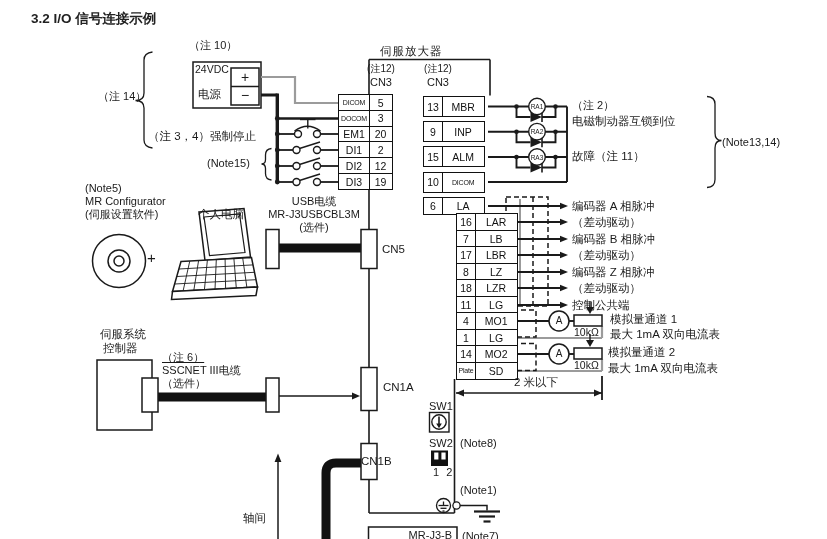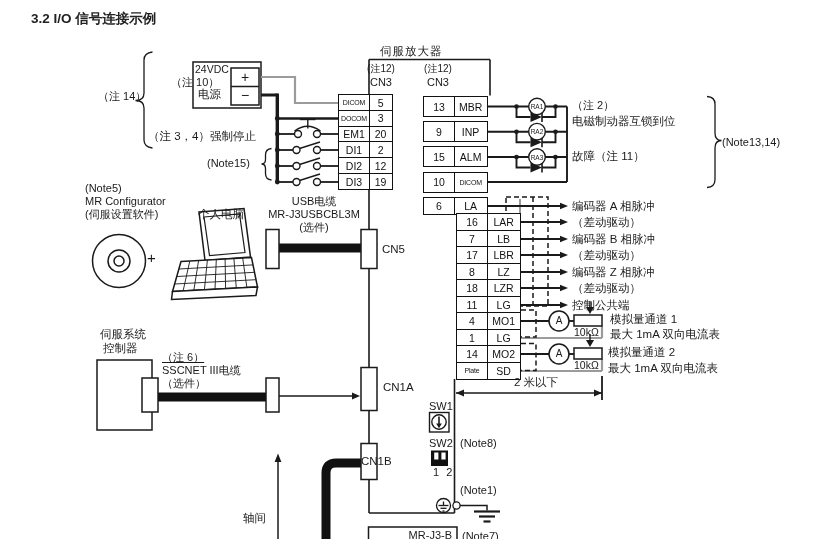--- a/index.html
+++ b/index.html
@@ -17,22 +17,22 @@
   .trow{display:flex;}
   .tcell{box-sizing:border-box;border:1.4px solid #111;background:#fff;display:flex;
          align-items:center;justify-content:center;font-size:10.5px;color:#111;}
   .tcell.sm{font-size:7px;letter-spacing:-0.2px;}
   .cn3-left{left:338px;top:94px;}
   .cn3-left .c1{width:32px;}
   .cn3-left .c2{width:24px;margin-left:-1.4px;}
   .cn3-left .trow{height:17.2px;}
   .cn3-left .trow + .trow{margin-top:-1.4px;}
   .cn3-right{left:423px;top:96px;}
-  .cn3-right .c1{width:32px;}
-  .cn3-right .c2{width:34px;margin-left:-1.4px;}
+  .cn3-right .c1{width:20px;}
+  .cn3-right .c2{width:43px;margin-left:-1.4px;}
   .cn3-right .trow{height:17.9px;}
   .cn3-right .trow:nth-child(-n+4){height:21px;margin-bottom:4.2px;}
   .cn3-right .trow:nth-child(n+6){margin-top:-1.4px;margin-left:33px;}
 </style>
 </head>
 <body>
 
 <div class="stage">
 
   <svg class="wires" width="827" height="539" viewBox="0 0 827 539">
@@ -291,21 +291,21 @@
           <path d="M216.3,259.5 L215,289.3"></path>
         <path d="M225.1,259 L225.6,288.7"></path>
           <path d="M233.9,258.5 L236.3,288.1"></path>
         <path d="M242.7,258 L246.9,287.6"></path>
       </g>
     </g>
   </svg>
 
   <div class="lbl title" style="left:31px;top:11px;">3.2 I/O 信号连接示例</div>
 
-  <div class="lbl" style="left:171px;top:39px;margin-top:37px;">（注 10）</div>
+  <div class="lbl" style="left:189px;top:39px;">（注 10）</div>
   <div class="lbl c105" style="left:195px;top:63px;text-align:right;">24VDC</div>
   <div class="lbl c115" style="left:198px;top:87px;">电源</div>
   <div class="lbl ctr" style="left:238px;top:69px;width:14px;font-size:14px;">+</div>
   <div class="lbl ctr" style="left:238px;top:87px;width:14px;font-size:14px;">−</div>
 
   <div class="lbl" style="left:98px;top:90px;">（注 14）</div>
   <div class="lbl c115" style="left:148px;top:129px;">（注 3，4）强制停止</div>
   <div class="lbl" style="left:207px;top:157px;">(Note15)</div>
 
   <div class="lbl c115" style="left:380px;top:44px;letter-spacing:1px;">伺服放大器</div>

